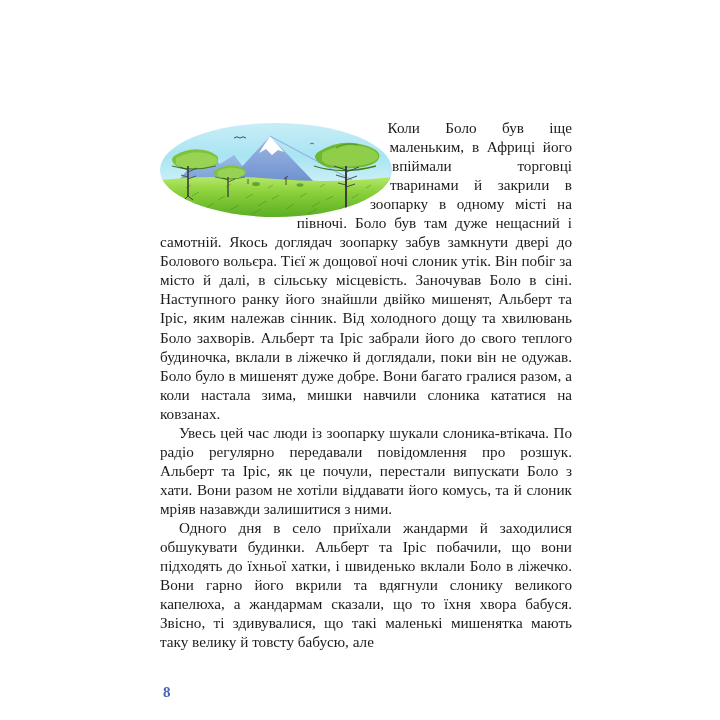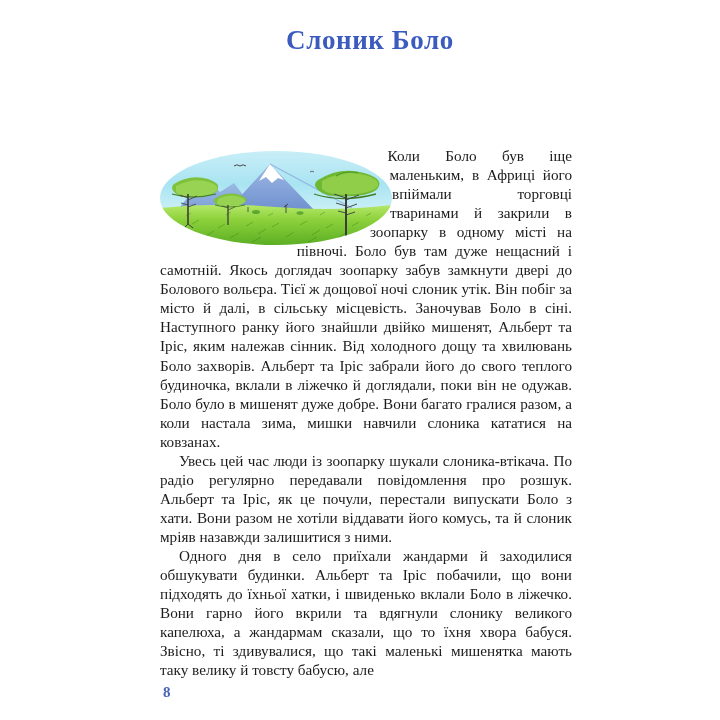--- a/index.html
+++ b/index.html
@@ -36,21 +36,20 @@
     line-height: 1.1;
   }
 
   
   .content {
     position: absolute;
     left: 160px;
     top: 118px;
     width: 412px;
     height: 545px;
-    margin-top: 28px;
   }
 
   
   .illus {
     float: left;
     width: 232px;
     height: 96px;
     margin: 4px 10px 2px 0px;
     position: relative;
     shape-outside: ellipse(116px 48px at 116px 48px);
@@ -83,21 +82,20 @@
     font-weight: bold;
     font-size: 15px;
     color: #4a64b8;
   }
 </style>
 </head>
 <body>
 
 <div class="page">
 
-  <div class="title">Слоник Боло</div>
 
   <div class="content">
 
     <div class="illus">
       <svg viewBox="0 0 232 96" xmlns="http://www.w3.org/2000/svg">
         <defs>
           <clipPath id="ovalclip">
             <ellipse cx="116" cy="48" rx="116" ry="47"></ellipse>
           </clipPath>
           <linearGradient id="skyg" x1="0" y1="0" x2="0" y2="1">

